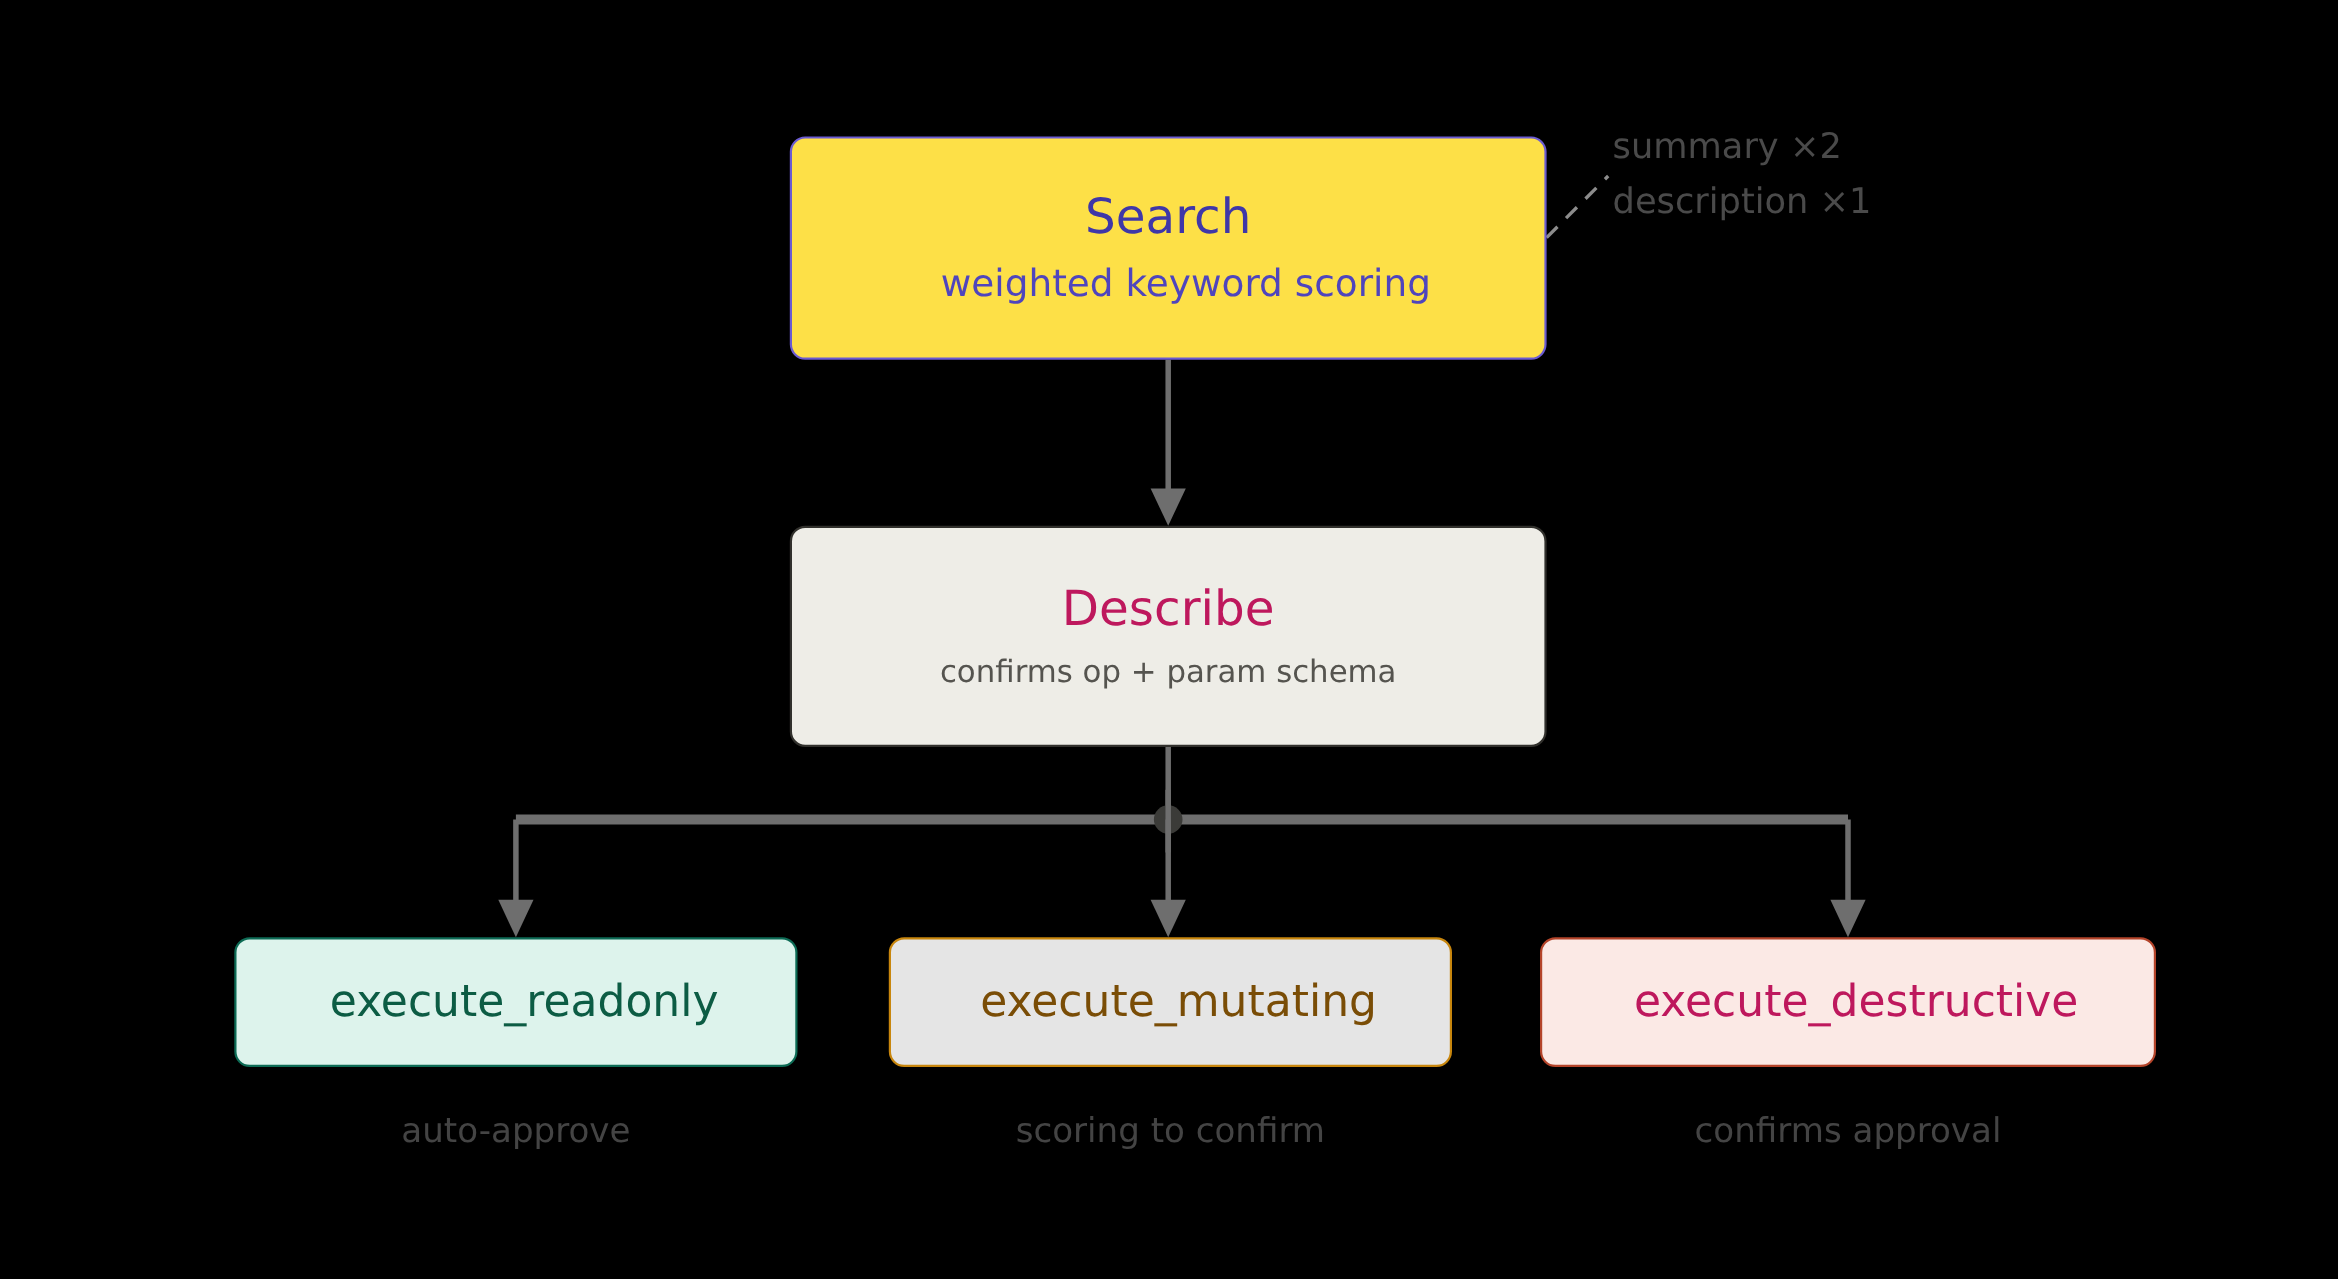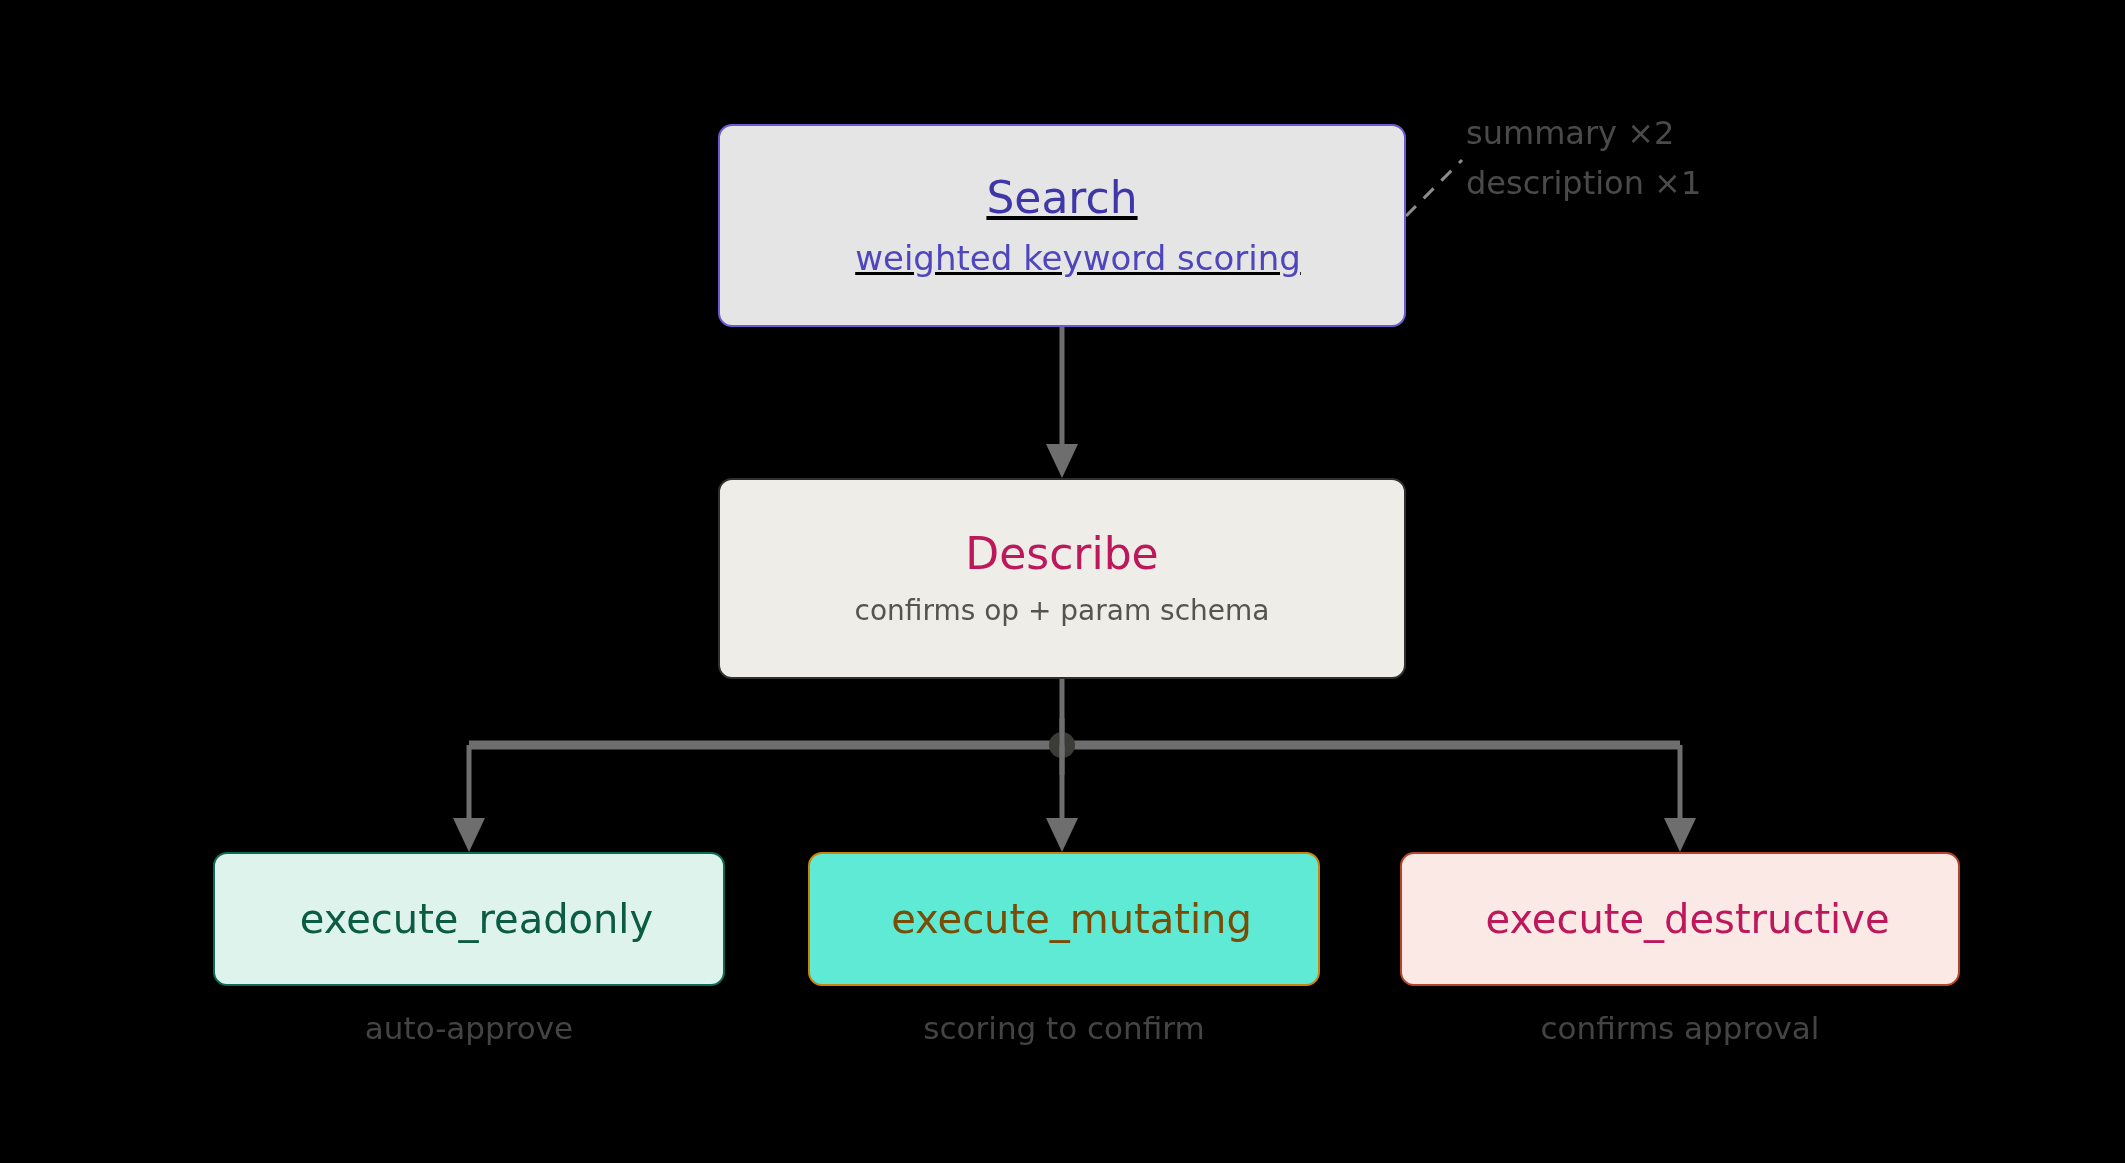--- a/index.html
+++ b/index.html
@@ -50,23 +50,22 @@
     line-height: 1.1;
     white-space: nowrap;
   }
 
   
   #node-search {
     left: 718px;
     top: 124px;
     width: 688px;
     height: 203px;
-    background: #e5e5e5;
+    background: #fde047;
     border-color: #6b5bd2;
-    text-decoration: underline;
   }
   #node-search .title {
     font-size: 44px;
     color: #3f37a8;
     margin-bottom: 18px;
   }
   #node-search .sub {
     font-size: 34px;
     color: #4f45bd;
     margin-left: 32px;
@@ -86,40 +85,40 @@
     color: #be185d;
     margin-bottom: 18px;
   }
   #node-describe .sub {
     font-size: 28px;
     color: #55544f;
   }
 
   
   .terminal {
-    height: 134px;
+    height: 118px;
     padding-left: 15px;
   }
   .terminal .title {
     font-size: 40px;
   }
   #node-readonly {
     left: 213px;
     top: 852px;
     width: 512px;
     background: #ddf3ec;
     border-color: #0d6b55;
   }
   #node-readonly .title { color: #0c5c44; }
 
   #node-mutating {
     left: 808px;
     top: 852px;
     width: 512px;
-    background: #5eead4;
+    background: #e5e5e5;
     border-color: #c8860d;
     text-align: center;
   }
   #node-mutating .title { color: #7a4d06; }
 
   #node-destructive {
     left: 1400px;
     top: 852px;
     width: 560px;
     background: #fbe9e5;

